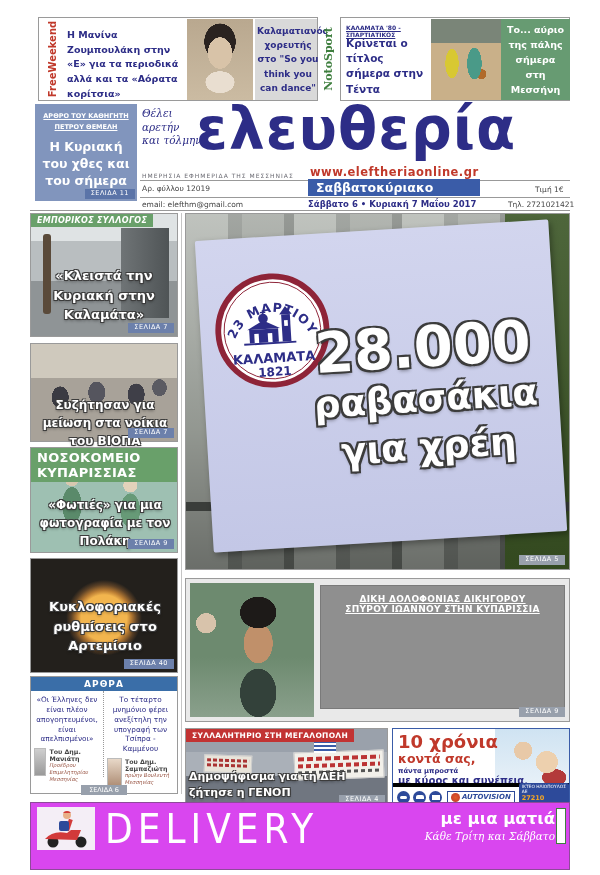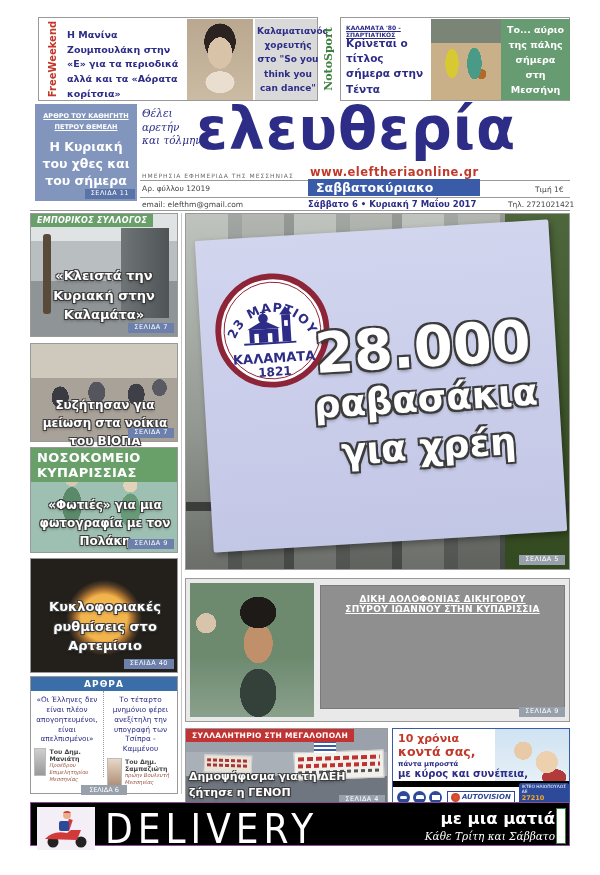--- a/index.html
+++ b/index.html
@@ -228,30 +228,30 @@
     <div class="abs" style="right:0;top:0;width:74px;height:57px;background:
         radial-gradient(circle 9px at 38% 38%,#e8c9a8 0 100%,transparent 101%),
         radial-gradient(circle 11px at 70% 58%,#edd0ae 0 100%,transparent 101%),
         radial-gradient(ellipse 12px 6px at 38% 30%,#2a2320 0 60%,transparent 61%),
         radial-gradient(ellipse 13px 6px at 70% 48%,#3a2d24 0 60%,transparent 61%),
         radial-gradient(ellipse 8px 3px at 38% 38%,#111 0 60%,transparent 61%),
         radial-gradient(ellipse 9px 3.5px at 70% 58%,#111 0 60%,transparent 61%),
         radial-gradient(ellipse 20px 14px at 80% 85%,#b33a3a 0 60%,transparent 61%),
         linear-gradient(180deg,#cfe3f2,#e8f1f8);"></div>
     <div class="abs" style="left:5px;top:4px;">
-      <div style="color:#c0392b;font-weight:bold;font-size:11px;line-height:1.05;">10 χρόνια</div>
+      <div style="color:#c0392b;font-weight:bold;font-size:18px;line-height:1.05;">10 χρόνια</div>
       <div style="color:#c0392b;font-weight:bold;font-size:12.5px;line-height:1.05;">κοντά σας,</div>
       <div class="navy" style="font-size:6.8px;font-weight:bold;margin-top:2px;">πάντα μπροστά</div>
       <div class="navy" style="font-size:10px;font-weight:bold;">με κύρος και συνέπεια,</div>
       <div class="navy" style="font-size:5.8px;margin-top:2px;">σας ανταμείβουμε με</div>
       <div style="color:#c0392b;font-size:6.6px;font-weight:bold;">ΕΚΠΤΩΣΕΙΣ ΕΩΣ 50% και</div>
       <div class="navy" style="font-size:6.6px;font-weight:bold;">ΔΩΡΟ τα ΤΕΛΗ ΚΥΚΛΟΦΟΡΙΑΣ</div>
       <div style="color:#c0392b;font-size:4.8px;">για έναν τυχερό νικητή κάθε μήνα!</div>
     </div>
-    <div class="abs" style="left:0;bottom:0;width:100%;height:20px;border-top:6px solid #000000;background:#fff;display:flex;align-items:center;">
+    <div class="abs" style="left:0;bottom:0;width:100%;height:20px;border-top:4px solid #000000;background:#fff;display:flex;align-items:center;">
       <div style="display:flex;gap:3px;margin-left:4px;">
         <div style="width:13px;height:13px;border-radius:50%;background:#2d4a9a;position:relative;">
             <div style="position:absolute;left:3px;top:5px;width:7px;height:3px;background:#fff;border-radius:2px;"></div>
           </div>
         <div style="width:13px;height:13px;border-radius:50%;background:#2d4a9a;position:relative;">
             <div style="position:absolute;left:2.5px;top:4px;width:8px;height:4px;background:#fff;border-radius:2px 2px 0 0;"></div>
           </div>
         <div style="width:13px;height:13px;border-radius:50%;background:#2d4a9a;position:relative;">
             <div style="position:absolute;left:2.5px;top:4px;width:8px;height:5px;background:#fff;"></div>
           </div>
@@ -260,21 +260,21 @@
         <div style="width:9px;height:9px;border-radius:50%;background:radial-gradient(circle,#e05a2a,#c0392b);margin-right:2px;"></div>
         <span style="color:#2d4a9a;font-weight:bold;font-style:italic;font-size:7px;">AUTOVISION</span>
       </div>
       <div style="margin-left:4px;background:#2d4a9a;border-radius:2px;padding:1px 3px;">
         <div style="color:#fff;font-size:4.4px;">ΙΚΤΕΟ ΗΛΙΟΠΟΥΛΟΣ ΑΕ</div>
         <div style="color:#f5a623;font-size:6.5px;font-weight:bold;">27210 98695</div>
       </div>
     </div>
   </div>
 
-  <div class="abs" style="left:30px;top:802px;width:540px;height:44px;background:#000000;border:1px solid #8e4a9a;box-sizing:border-box;">
+  <div class="abs" style="left:30px;top:802px;width:540px;height:68px;background:#d946ef;border:1px solid #8e4a9a;box-sizing:border-box;">
     <div class="abs" style="left:6px;top:4px;width:58px;height:43px;background:#f4eef6;">
       <svg width="58" height="43" viewBox="0 0 58 43">
         <circle cx="16" cy="35" r="5.5" fill="#222"></circle>
         <circle cx="44" cy="35" r="5.5" fill="#222"></circle>
         <path d="M8 32 q8 -9 22 -6 l4 -3 h10 l-4 10 z" fill="#d23a3a"></path>
         <rect x="30" y="12" width="4" height="12" fill="#d23a3a" transform="rotate(18 32 18)"></rect>
         <circle cx="30" cy="8" r="4" fill="#e8b088"></circle>
         <path d="M26 6 a5 5 0 0 1 8 0 z" fill="#d23a3a"></path>
         <rect x="22" y="14" width="10" height="10" rx="2" fill="#2d4a9a"></rect>
       </svg>

